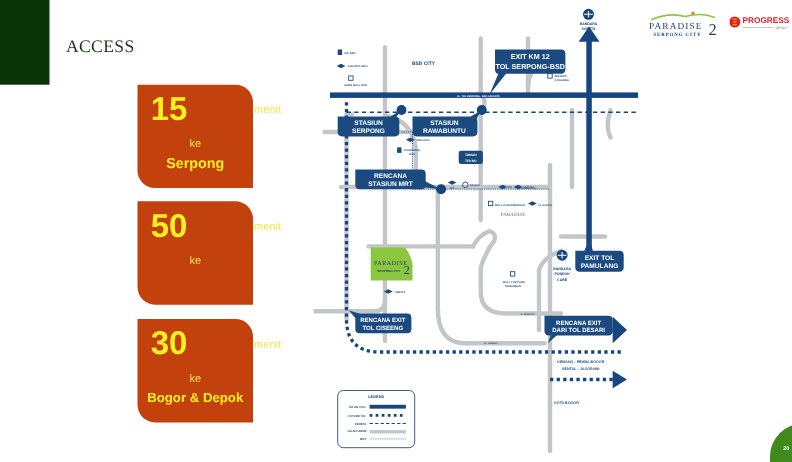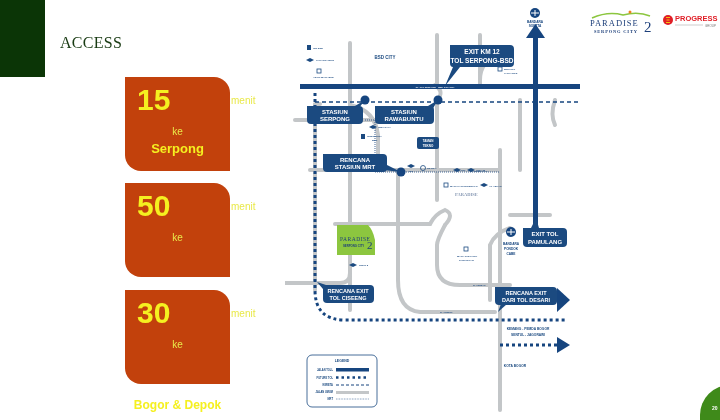--- a/index.html
+++ b/index.html
@@ -34,21 +34,21 @@
   </div>
   <div class="card" style="top:183px;">
     <span class="num">50</span>
     <span class="unit">menit</span>
     <span class="ke">ke</span>
   </div>
   <div class="card" style="top:290px;">
     <span class="num">30</span>
     <span class="unit">menit</span>
     <span class="ke">ke</span>
-    <span class="dest" style="font-size:12px;margin-top:44px;">Bogor &amp; Depok</span>
+    <span class="dest" style="font-size:12px;">Bogor &amp; Depok</span>
   </div>
 
   <svg class="logo-paradise" viewBox="0 0 70 28">
     <path d="M4 10 Q20 3 35 7 Q50 3 62 8" stroke="#8cc63f" stroke-width="1.5" fill="none"></path>
     <circle cx="42" cy="4" r="1.5" fill="#f08020"></circle>
     <text x="2" y="18" font-family="Liberation Serif, serif" font-size="8.5" fill="#1d3f7a" letter-spacing="1">PARADISE</text>
     <text x="6" y="25" font-family="Liberation Serif, serif" font-size="4.5" fill="#1d3f7a" font-weight="bold" letter-spacing="0.8">SERPONG CITY</text>
     <text x="56" y="24" font-family="Liberation Serif, serif" font-size="15" fill="#1d3f7a">2</text>
   </svg>
   <svg class="logo-progress" viewBox="0 0 57 22">

